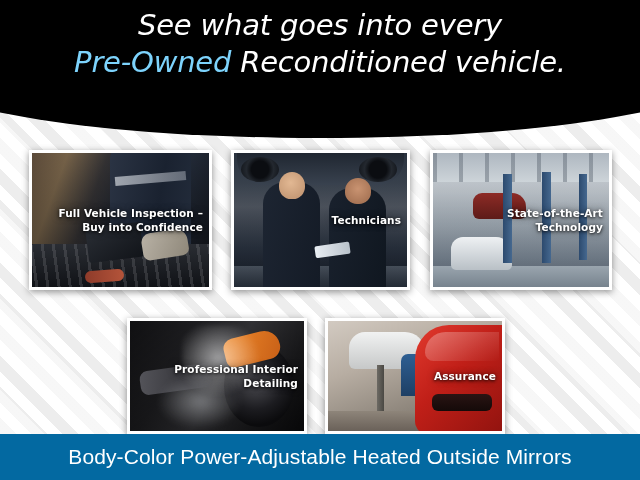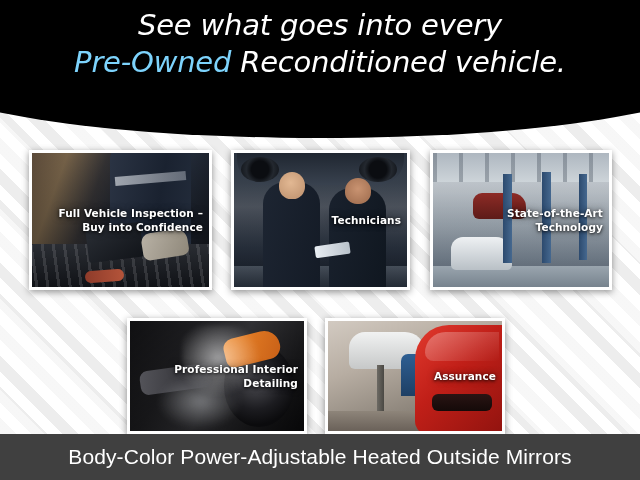--- a/index.html
+++ b/index.html
@@ -324,21 +324,21 @@
     background: linear-gradient(180deg, #8e857a, #6a6159);
   }
 
   
   .footer {
     position: absolute;
     left: 0;
     bottom: 0;
     width: 640px;
     height: 46px;
-    background: #404040;
+    background: #0369a1;
     display: flex;
     align-items: center;
     justify-content: center;
   }
   .footer-text {
     color: #ffffff;
     font-family: "Liberation Sans", sans-serif;
     font-size: 21px;
     font-weight: 400;
     letter-spacing: 0.1px;

